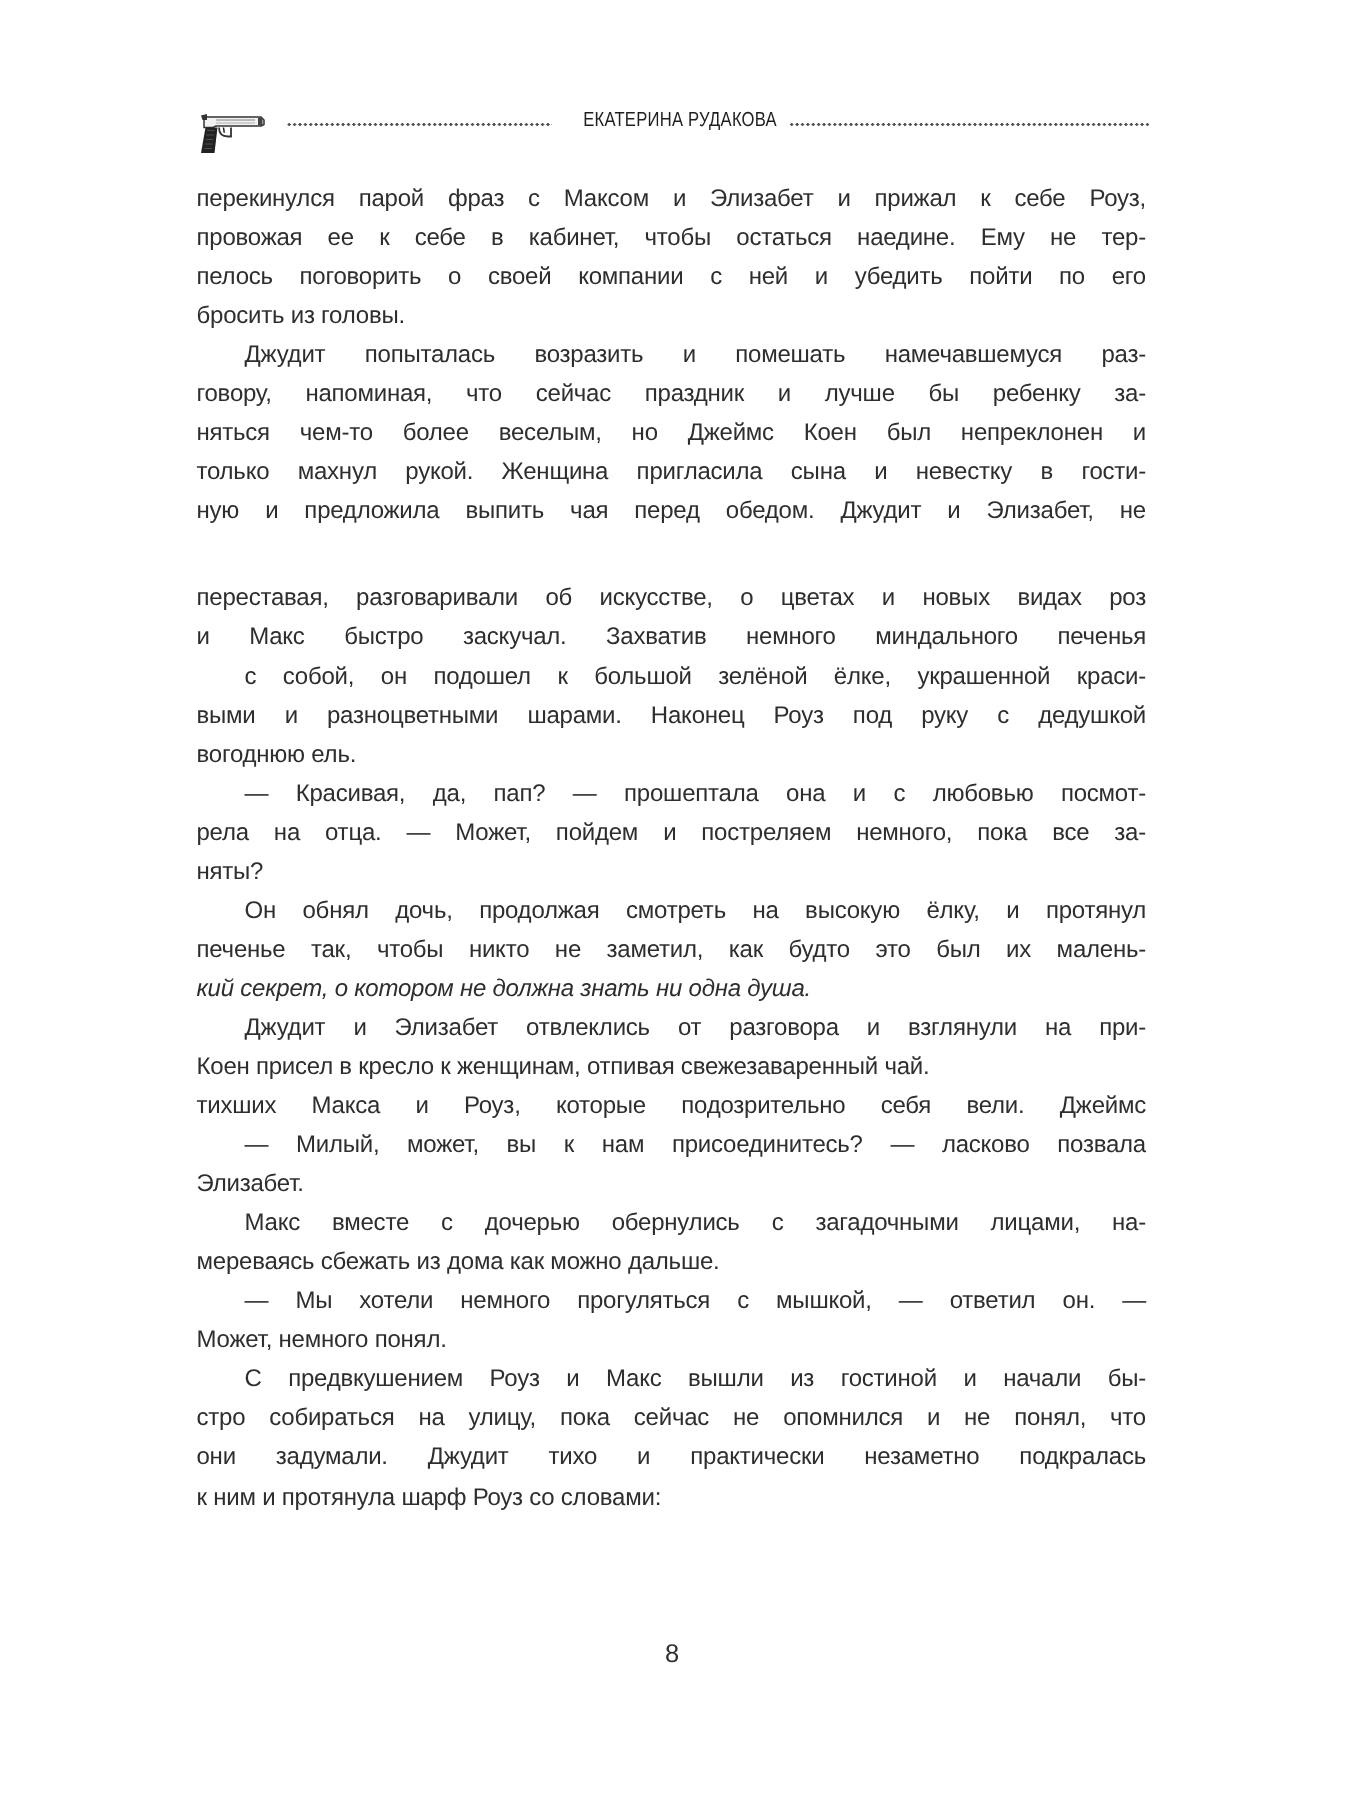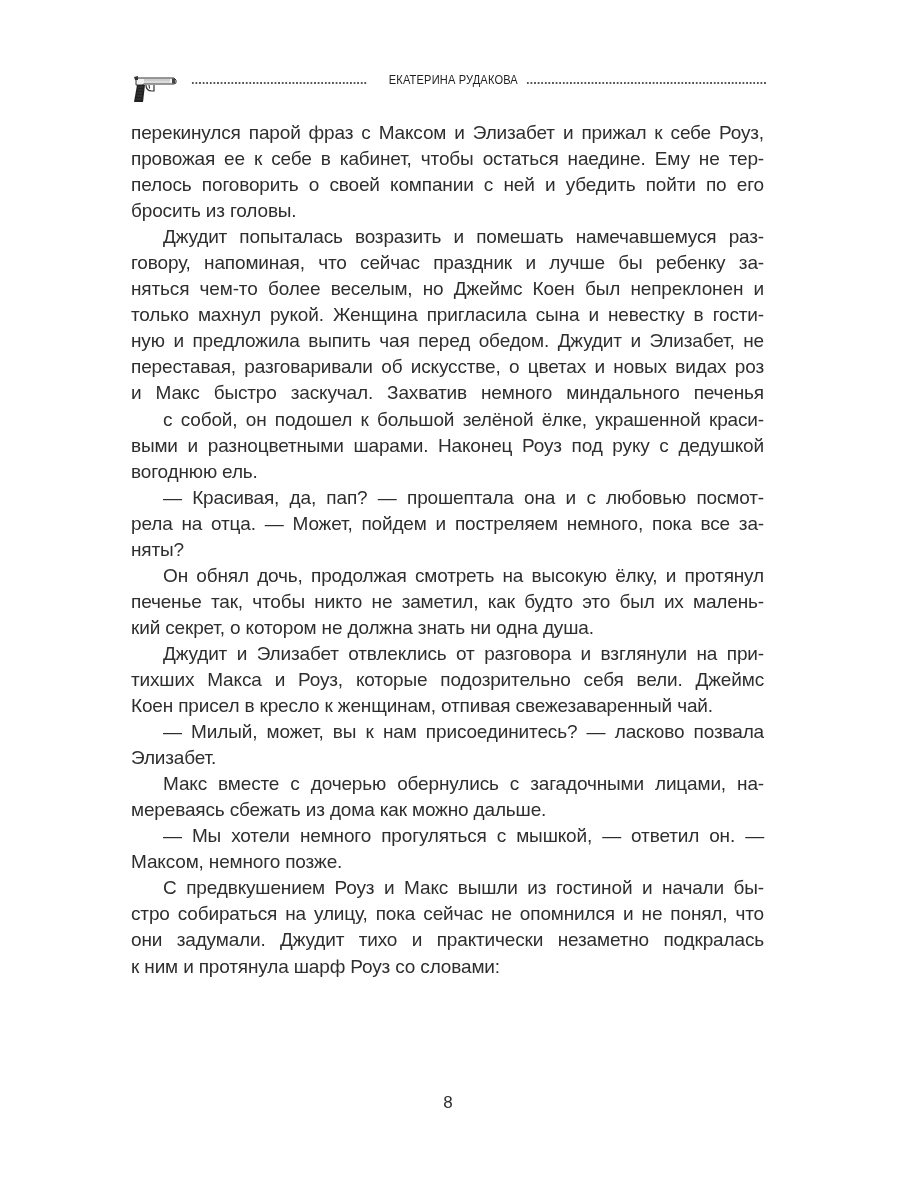--- a/index.html
+++ b/index.html
@@ -63,21 +63,21 @@
     
     .body-text {
       position: absolute;
       left: 131px;
       top: 120px;
       width: 633px;
     }
     .line {
       height: 26.05px;
       line-height: 26.05px;
-      font-size: 19px;
+      font-size: 16px;
       white-space: nowrap;
       text-align: justify;
       text-align-last: justify;
       color: #2e2e2e;
       letter-spacing: -0.15px;
     }
     .line.indent {
       padding-left: 32px;
     }
     .line.last {
@@ -127,58 +127,58 @@
       <div class="line" style="white-space: normal;">пелось поговорить о своей компании с ней и убедить пойти по его</div>
       <div class="line last" style="white-space: normal;">бросить из головы.</div>
     </div>
 
     <div class="paragraph">
       <div class="line indent" style="white-space: normal;">Джудит попыталась возразить и помешать намечавшемуся раз-</div>
       <div class="line" style="white-space: normal;">говору, напоминая, что сейчас праздник и лучше бы ребенку за-</div>
       <div class="line" style="white-space: normal;">няться чем-то более веселым, но Джеймс Коен был непреклонен и</div>
       <div class="line" style="white-space: normal;">только махнул рукой. Женщина пригласила сына и невестку в гости-</div>
       <div class="line" style="white-space: normal;">ную и предложила выпить чая перед обедом. Джудит и Элизабет, не</div>
-      <div class="line" style="white-space: normal;">переставая, разговаривали об искусстве, о цветах и новых видах роз</div>
+      <div class="line" style="white-space: normal; margin-top: 32px;">переставая, разговаривали об искусстве, о цветах и новых видах роз</div>
       <div class="line" style="white-space: normal;">и Макс быстро заскучал. Захватив немного миндального печенья</div>
       <div class="line" style="white-space: normal; margin-left: 32px;">с собой, он подошел к большой зелёной ёлке, украшенной краси-</div>
       <div class="line" style="white-space: normal;">выми и разноцветными шарами. Наконец Роуз под руку с дедушкой</div>
       <div class="line last" style="white-space: normal;">вогоднюю ель.</div>
     </div>
 
     <div class="paragraph">
       <div class="line indent" style="white-space: normal;">— Красивая, да, пап? — прошептала она и с любовью посмот-</div>
       <div class="line" style="white-space: normal;">рела на отца. — Может, пойдем и постреляем немного, пока все за-</div>
       <div class="line last" style="white-space: normal;">няты?</div>
     </div>
 
     <div class="paragraph">
       <div class="line indent" style="white-space: normal;">Он обнял дочь, продолжая смотреть на высокую ёлку, и протянул</div>
       <div class="line" style="white-space: normal;">печенье так, чтобы никто не заметил, как будто это был их малень-</div>
-      <div class="line last" style="white-space: normal;">кий секрет, о котором не должна знать ни одна душа.</div>
+      <div class="line last" style="white-space: normal; font-style: italic;">кий секрет, о котором не должна знать ни одна душа.</div>
     </div>
 
     <div class="paragraph">
       <div class="line indent" style="white-space: normal;">Джудит и Элизабет отвлеклись от разговора и взглянули на при-</div>
+      <div class="line last" style="white-space: normal;">Коен присел в кресло к женщинам, отпивая свежезаваренный чай.</div>
       <div class="line" style="white-space: normal;">тихших Макса и Роуз, которые подозрительно себя вели. Джеймс</div>
-      <div class="line last" style="white-space: normal;">Коен присел в кресло к женщинам, отпивая свежезаваренный чай.</div>
     </div>
 
     <div class="paragraph">
       <div class="line indent" style="white-space: normal;">— Милый, может, вы к нам присоединитесь? — ласково позвала</div>
       <div class="line last" style="white-space: normal;">Элизабет.</div>
     </div>
 
     <div class="paragraph">
       <div class="line indent" style="white-space: normal;">Макс вместе с дочерью обернулись с загадочными лицами, на-</div>
       <div class="line last" style="white-space: normal;">мереваясь сбежать из дома как можно дальше.</div>
     </div>
 
     <div class="paragraph">
       <div class="line indent" style="white-space: normal;">— Мы хотели немного прогуляться с мышкой, — ответил он. —</div>
-      <div class="line last" style="white-space: normal;">Максом, немного позже.</div>
+      <div class="line last" style="white-space: normal;">Может, немного понял.</div>
     </div>
 
     <div class="paragraph">
       <div class="line indent" style="white-space: normal;">С предвкушением Роуз и Макс вышли из гостиной и начали бы-</div>
       <div class="line" style="white-space: normal;">стро собираться на улицу, пока сейчас не опомнился и не понял, что</div>
       <div class="line" style="white-space: normal;">они задумали. Джудит тихо и практически незаметно подкралась</div>
       <div class="line last" style="white-space: normal;">к ним и протянула шарф Роуз со словами:</div>
     </div>
 
   </div>

